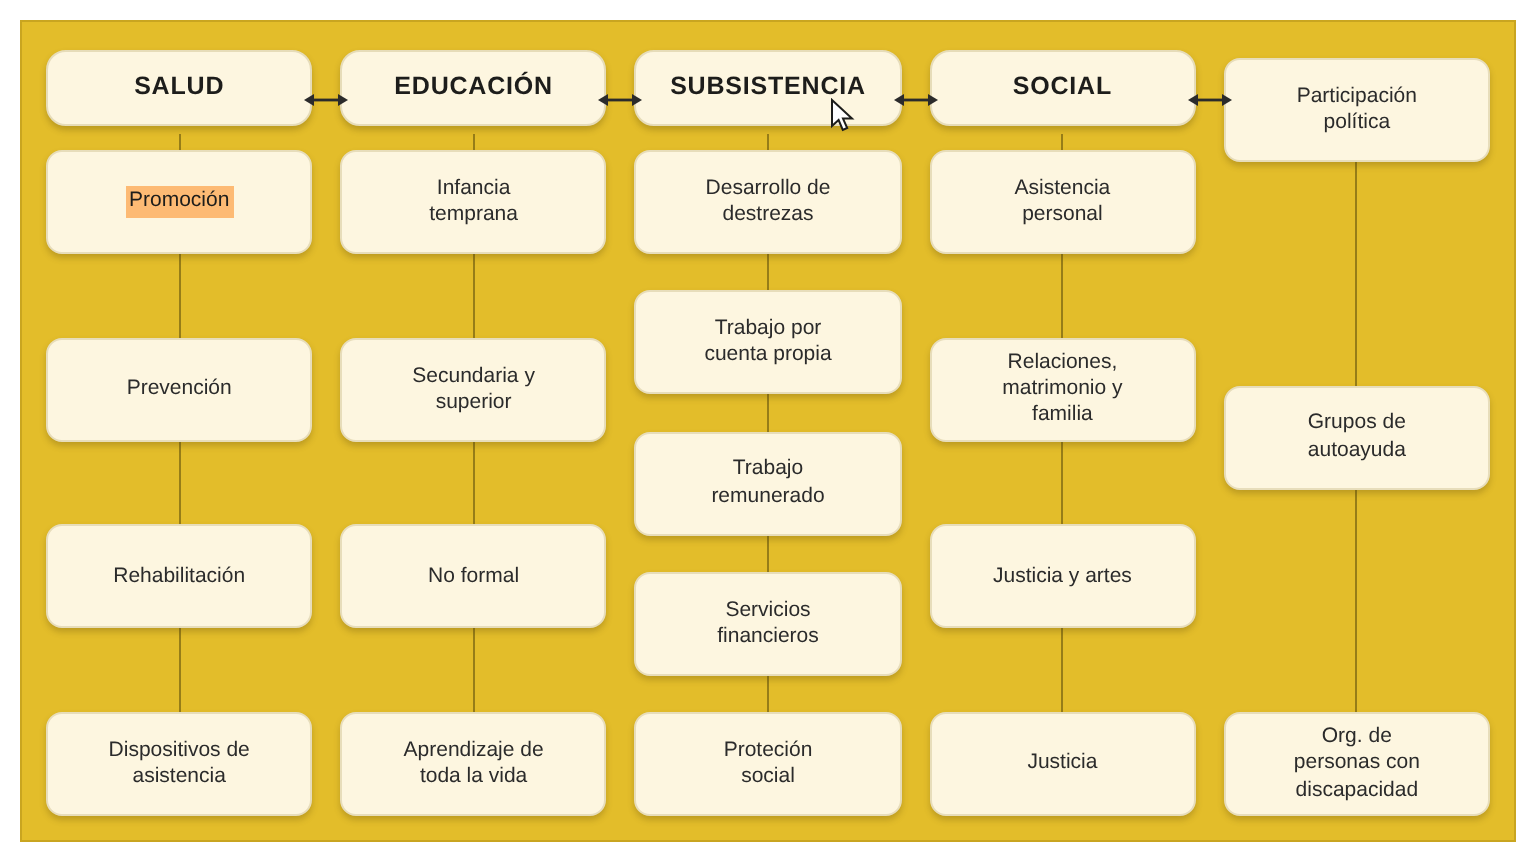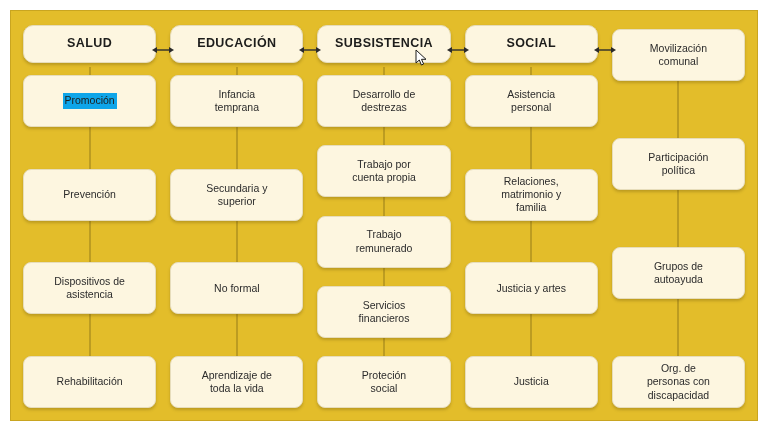--- a/index.html
+++ b/index.html
@@ -106,21 +106,21 @@
     box-sizing: border-box;
     text-align: center;
   }
   .item span {
     font-size: 10.5px;
     color: #2b2b2b;
     line-height: 1.25;
     display: block;
   }
   .item span.highlight {
-    background: #0ea5e9;
+    background: #fdba74;
     color: #1d1d1b;
     padding: 1px 2px;
   }
   .cursor {
     position: absolute;
     left: 404px;
     top: 38px;
     width: 14px;
     height: 18px;
     z-index: 40;
@@ -154,25 +154,25 @@
       </div>
       <div class="spine"></div>
       <div class="items">
         <div class="item">
             <span class="highlight">Promoción</span>
           </div>
         <div class="item">
             <span>Prevención</span>
           </div>
         <div class="item">
+            <span>Rehabilitación</span>
+          </div>
+        <div class="item">
             <span>Dispositivos de<br>asistencia</span>
           </div>
-        <div class="item">
-            <span>Rehabilitación</span>
-          </div>
       </div>
     </div>
 
     <div class="column">
       <div class="header-row">
         <div class="header-card">
           <span>EDUCACIÓN</span>
         </div>
         <svg class="connector" viewBox="0 0 22 12">
           <line x1="3" y1="6" x2="19" y2="6" stroke="#2b2b2b" stroke-width="1.4"></line>
@@ -252,23 +252,20 @@
           </div>
         <div class="item">
             <span>Justicia</span>
           </div>
       </div>
     </div>
 
     <div class="column">
       <div class="spine"></div>
       <div class="items">
-        <div class="item">
-            <span>Movilización<br>comunal</span>
-          </div>
         <div class="item">
             <span>Participación<br>política</span>
           </div>
         <div class="item">
             <span>Grupos de<br>autoayuda</span>
           </div>
         <div class="item">
             <span>Org. de<br>personas con<br>discapacidad</span>
           </div>
       </div>

